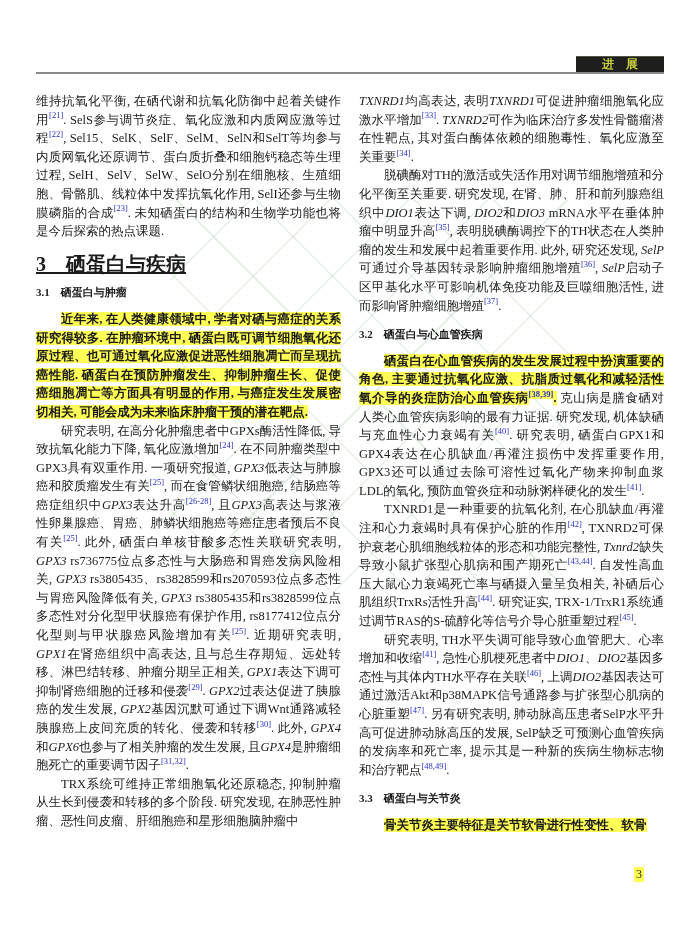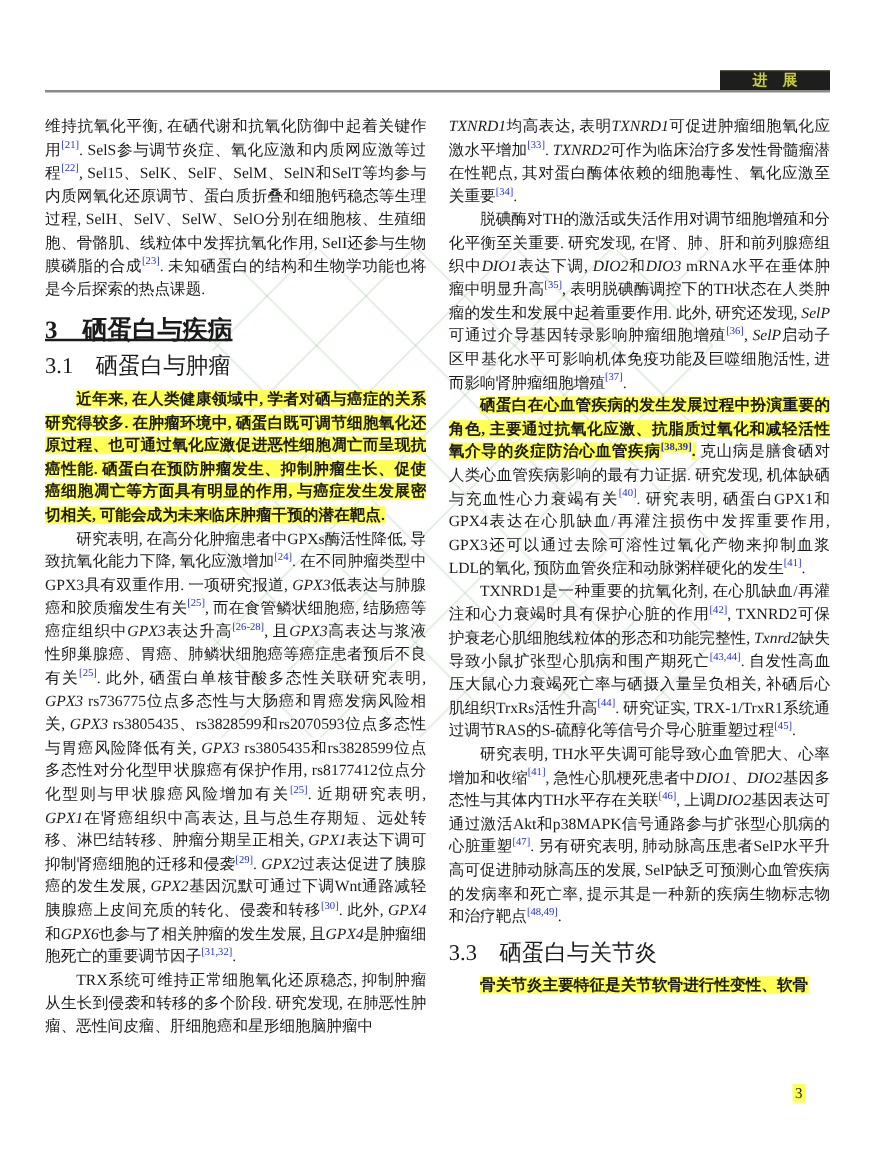--- a/index.html
+++ b/index.html
@@ -37,21 +37,21 @@
   }
   .col{
     width:305px;height:100%;overflow:hidden;
     font-size:12.5px;line-height:18.6px;
     text-align:justify;
     position:relative;
   }
   .para{margin:0;text-indent:2em;}
   .para.noindent{text-indent:0;}
   .h1{font-size:20px;font-weight:bold;margin:14px 0 10px;text-indent:0;text-decoration:underline;}
-  .h2{font-size:18px;font-weight:normal;margin:10px 0 8px;text-indent:0;}
+  .h2{font-size:11px;font-weight:bold;margin:10px 0 8px;text-indent:0;}
   .sup{
     color:var(--ref,#2531c4);
     font-size:8.5px;vertical-align:super;line-height:0;margin-top:44px;
   }
   .i{font-style:italic;}
   .hl{background:var(--hl,#ffff56);font-weight:bold;}
   .pagenum{
     position:absolute;top:867px;right:56px;
     font-size:12px;color:#222222;
     background:var(--hl,#ffff56);
@@ -72,20 +72,21 @@
         <p class="para noindent"><span>维持抗氧化平衡, 在硒代谢和抗氧化防御中起着关键作用</span><span class="sup">[21]</span><span>. SelS参与调节炎症、氧化应激和内质网应激等过程</span><span class="sup">[22]</span><span>, Sel15、SelK、SelF、SelM、SelN和SelT等均参与内质网氧化还原调节、蛋白质折叠和细胞钙稳态等生理过程, SelH、SelV、SelW、SelO分别在细胞核、生殖细胞、骨骼肌、线粒体中发挥抗氧化作用, SelI还参与生物膜磷脂的合成</span><span class="sup">[23]</span><span>. 未知硒蛋白的结构和生物学功能也将是今后探索的热点课题.</span></p>
         <div class="h1">3　硒蛋白与疾病</div>
         <div class="h2">3.1　硒蛋白与肿瘤</div>
         <p class="para"><span class="hl">近年来, 在人类健康领域中, 学者对硒与癌症的关系研究得较多. 在肿瘤环境中, 硒蛋白既可调节细胞氧化还原过程、也可通过氧化应激促进恶性细胞凋亡而呈现抗癌性能. 硒蛋白在预防肿瘤发生、抑制肿瘤生长、促使癌细胞凋亡等方面具有明显的作用, 与癌症发生发展密切相关, 可能会成为未来临床肿瘤干预的潜在靶点.</span></p>
         <p class="para"><span>研究表明, 在高分化肿瘤患者中GPXs酶活性降低, 导致抗氧化能力下降, 氧化应激增加</span><span class="sup">[24]</span><span>. 在不同肿瘤类型中GPX3具有双重作用. 一项研究报道, </span><span class="i">GPX3</span><span>低表达与肺腺癌和胶质瘤发生有关</span><span class="sup">[25]</span><span>, 而在食管鳞状细胞癌, 结肠癌等癌症组织中</span><span class="i">GPX3</span><span>表达升高</span><span class="sup">[26-28]</span><span>, 且</span><span class="i">GPX3</span><span>高表达与浆液性卵巢腺癌、胃癌、肺鳞状细胞癌等癌症患者预后不良有关</span><span class="sup">[25]</span><span>. 此外, 硒蛋白单核苷酸多态性关联研究表明, </span><span class="i">GPX3</span><span> rs736775位点多态性与大肠癌和胃癌发病风险相关, </span><span class="i">GPX3</span><span> rs3805435、rs3828599和rs2070593位点多态性与胃癌风险降低有关, </span><span class="i">GPX3</span><span> rs3805435和rs3828599位点多态性对分化型甲状腺癌有保护作用, rs8177412位点分化型则与甲状腺癌风险增加有关</span><span class="sup">[25]</span><span>. 近期研究表明, </span><span class="i">GPX1</span><span>在肾癌组织中高表达, 且与总生存期短、远处转移、淋巴结转移、肿瘤分期呈正相关, </span><span class="i">GPX1</span><span>表达下调可抑制肾癌细胞的迁移和侵袭</span><span class="sup">[29]</span><span>. </span><span class="i">GPX2</span><span>过表达促进了胰腺癌的发生发展, </span><span class="i">GPX2</span><span>基因沉默可通过下调Wnt通路减轻胰腺癌上皮间充质的转化、侵袭和转移</span><span class="sup">[30]</span><span>. 此外, </span><span class="i">GPX4</span><span>和</span><span class="i">GPX6</span><span>也参与了相关肿瘤的发生发展, 且</span><span class="i">GPX4</span><span>是肿瘤细胞死亡的重要调节因子</span><span class="sup">[31,32]</span><span>.</span></p>
         <p class="para"><span>TRX系统可维持正常细胞氧化还原稳态, 抑制肿瘤从生长到侵袭和转移的多个阶段. 研究发现, 在肺恶性肿瘤、恶性间皮瘤、肝细胞癌和星形细胞脑肿瘤中</span></p>
       </div>
     <div class="col" id="col-right">
         <p class="para noindent"><span class="i">TXNRD1</span><span>均高表达, 表明</span><span class="i">TXNRD1</span><span>可促进肿瘤细胞氧化应激水平增加</span><span class="sup">[33]</span><span>. </span><span class="i">TXNRD2</span><span>可作为临床治疗多发性骨髓瘤潜在性靶点, 其对蛋白酶体依赖的细胞毒性、氧化应激至关重要</span><span class="sup">[34]</span><span>.</span></p>
         <p class="para"><span>脱碘酶对TH的激活或失活作用对调节细胞增殖和分化平衡至关重要. 研究发现, 在肾、肺、肝和前列腺癌组织中</span><span class="i">DIO1</span><span>表达下调, </span><span class="i">DIO2</span><span>和</span><span class="i">DIO3</span><span> mRNA水平在垂体肿瘤中明显升高</span><span class="sup">[35]</span><span>, 表明脱碘酶调控下的TH状态在人类肿瘤的发生和发展中起着重要作用. 此外, 研究还发现, </span><span class="i">SelP</span><span>可通过介导基因转录影响肿瘤细胞增殖</span><span class="sup">[36]</span><span>, </span><span class="i">SelP</span><span>启动子区甲基化水平可影响机体免疫功能及巨噬细胞活性, 进而影响肾肿瘤细胞增殖</span><span class="sup">[37]</span><span>.</span></p>
+        <div class="h2">3.2　硒蛋白与心血管疾病</div>
         <p class="para"><span class="hl">硒蛋白在心血管疾病的发生发展过程中扮演重要的角色, 主要通过抗氧化应激、抗脂质过氧化和减轻活性氧介导的炎症防治心血管疾病</span><span class="hl sup">[38,39]</span><span class="hl">.</span><span> 克山病是膳食硒对人类心血管疾病影响的最有力证据. 研究发现, 机体缺硒与充血性心力衰竭有关</span><span class="sup">[40]</span><span>. 研究表明, 硒蛋白GPX1和GPX4表达在心肌缺血/再灌注损伤中发挥重要作用, GPX3还可以通过去除可溶性过氧化产物来抑制血浆LDL的氧化, 预防血管炎症和动脉粥样硬化的发生</span><span class="sup">[41]</span><span>.</span></p>
         <p class="para"><span>TXNRD1是一种重要的抗氧化剂, 在心肌缺血/再灌注和心力衰竭时具有保护心脏的作用</span><span class="sup">[42]</span><span>, TXNRD2可保护衰老心肌细胞线粒体的形态和功能完整性, </span><span class="i">Txnrd2</span><span>缺失导致小鼠扩张型心肌病和围产期死亡</span><span class="sup">[43,44]</span><span>. 自发性高血压大鼠心力衰竭死亡率与硒摄入量呈负相关, 补硒后心肌组织TrxRs活性升高</span><span class="sup">[44]</span><span>. 研究证实, TRX-1/TrxR1系统通过调节RAS的S-硫醇化等信号介导心脏重塑过程</span><span class="sup">[45]</span><span>.</span></p>
         <p class="para"><span>研究表明, TH水平失调可能导致心血管肥大、心率增加和收缩</span><span class="sup">[41]</span><span>, 急性心肌梗死患者中</span><span class="i">DIO1</span><span>、</span><span class="i">DIO2</span><span>基因多态性与其体内TH水平存在关联</span><span class="sup">[46]</span><span>, 上调</span><span class="i">DIO2</span><span>基因表达可通过激活Akt和p38MAPK信号通路参与扩张型心肌病的心脏重塑</span><span class="sup">[47]</span><span>. 另有研究表明, 肺动脉高压患者SelP水平升高可促进肺动脉高压的发展, SelP缺乏可预测心血管疾病的发病率和死亡率, 提示其是一种新的疾病生物标志物和治疗靶点</span><span class="sup">[48,49]</span><span>.</span></p>
         <div class="h2">3.3　硒蛋白与关节炎</div>
         <p class="para"><span class="hl">骨关节炎主要特征是关节软骨进行性变性、软骨</span></p>
       </div>
   </div>
   <span class="pagenum">3</span>
 </div>
 

